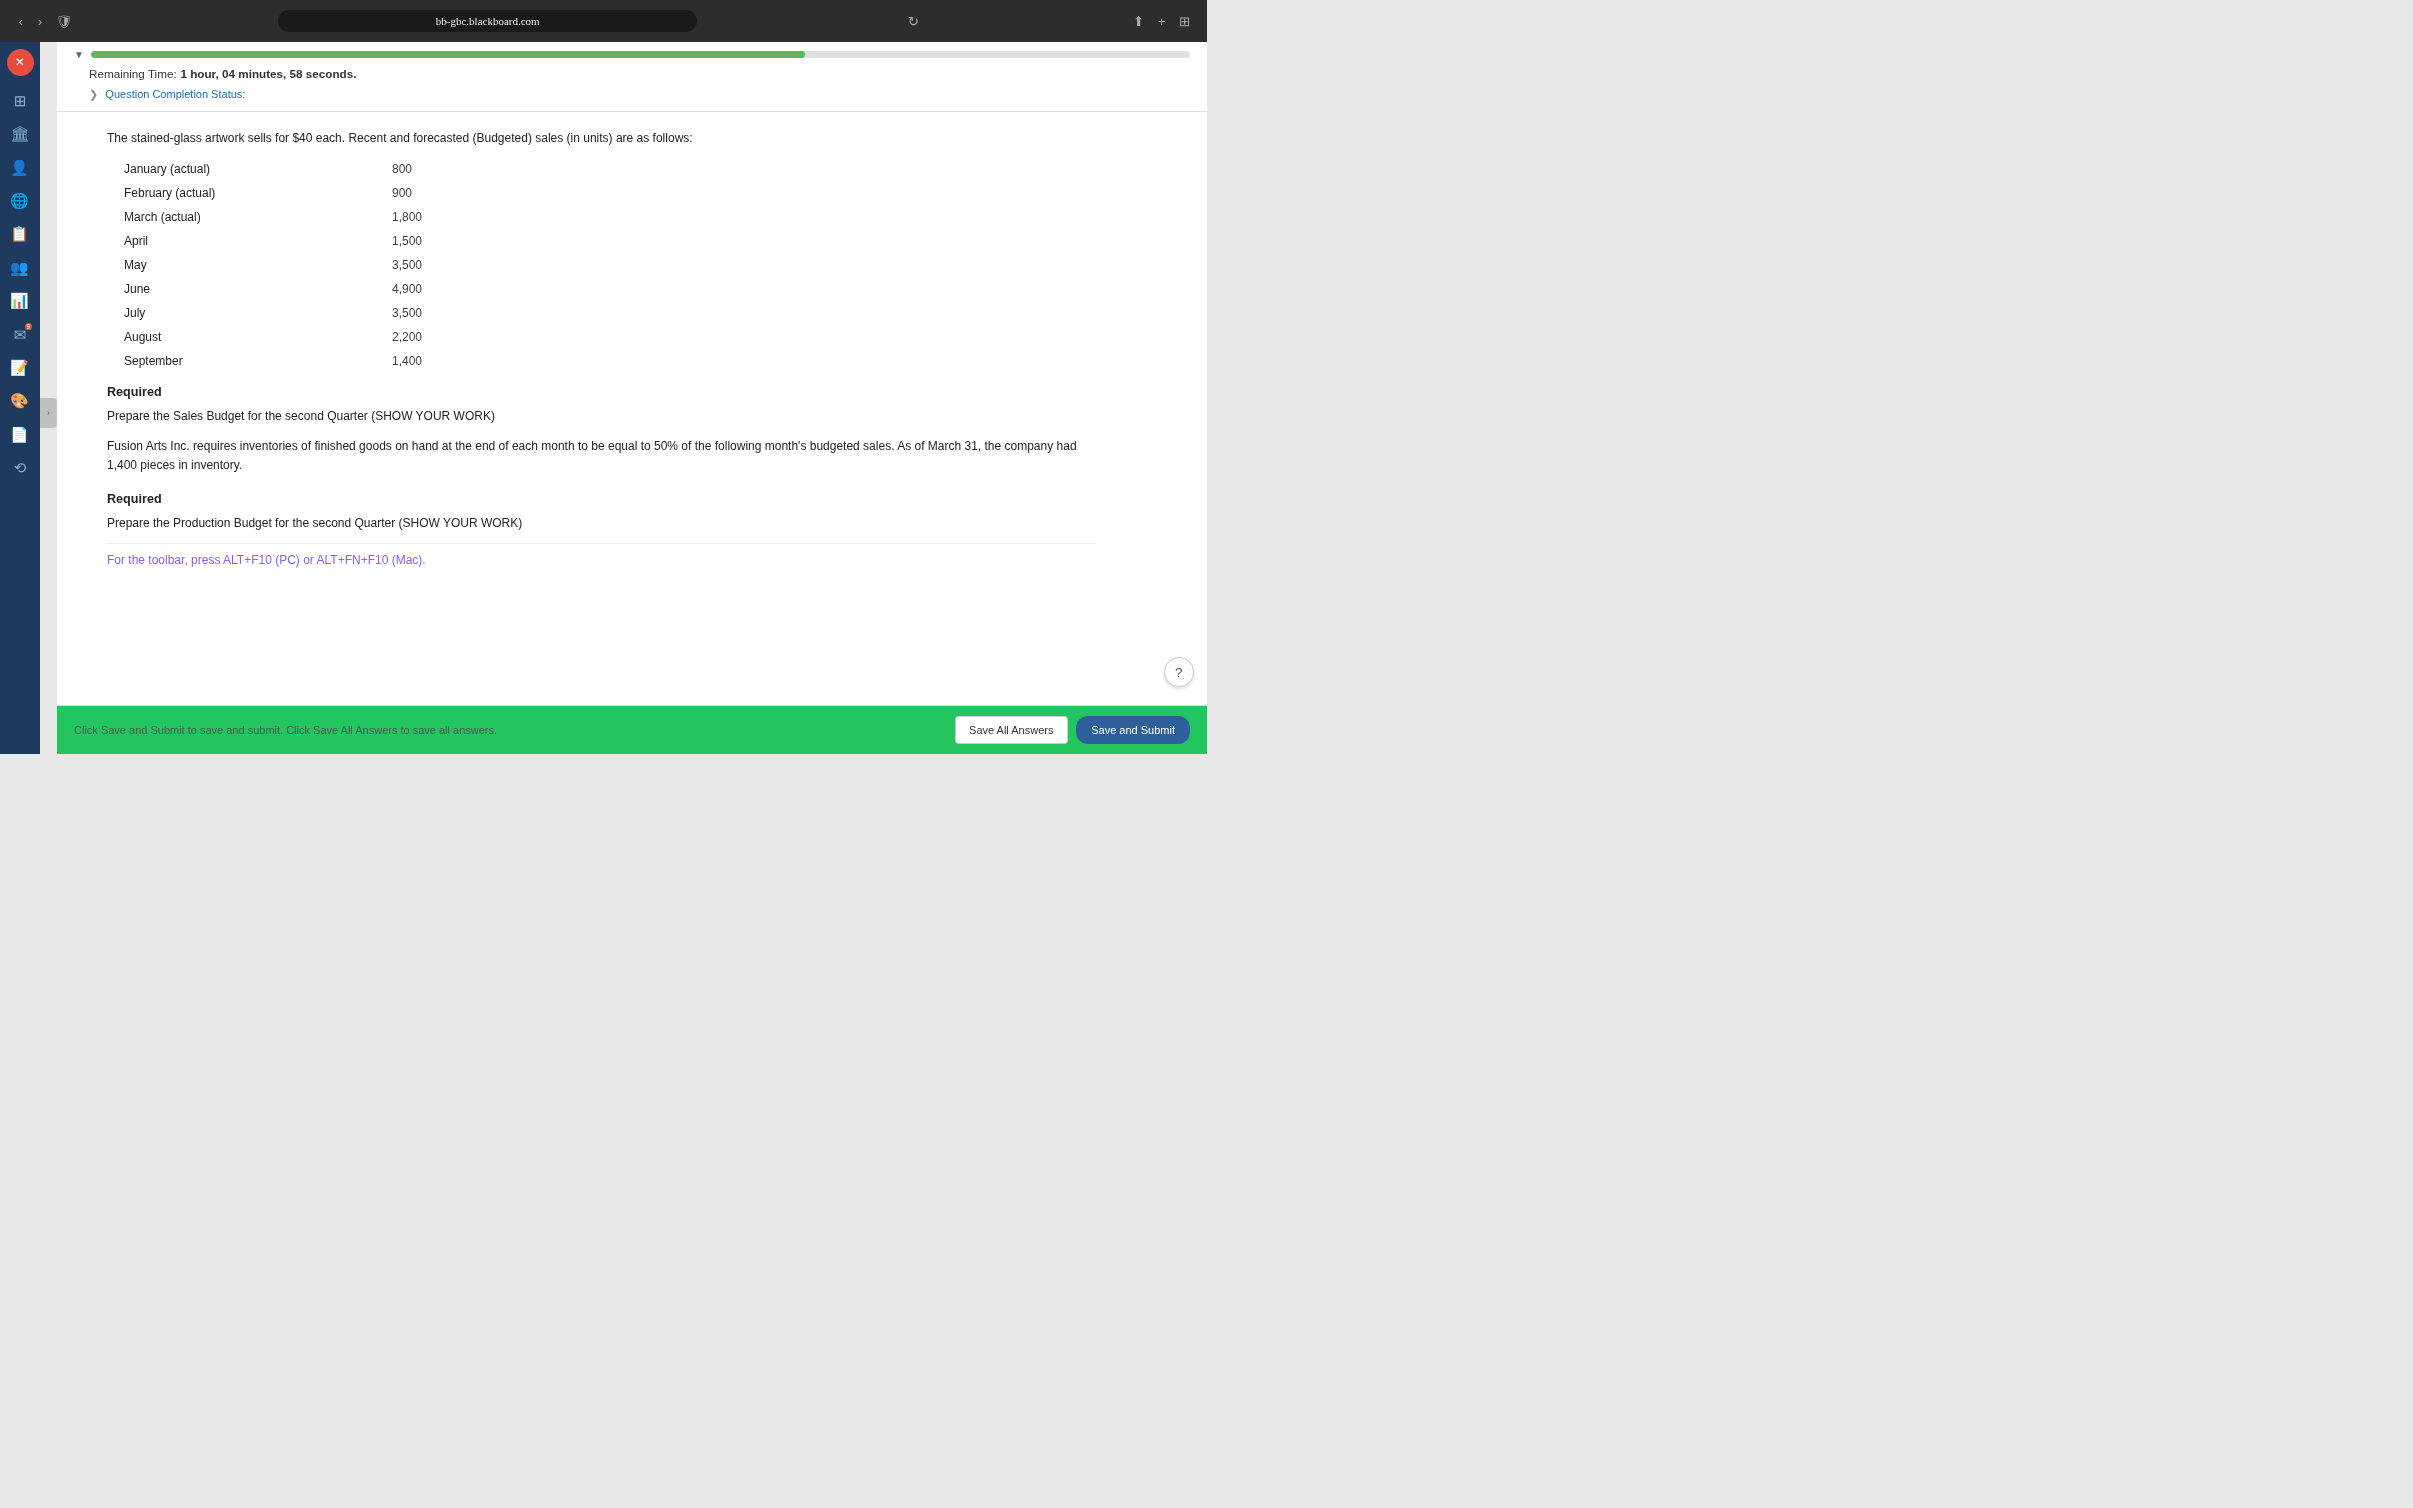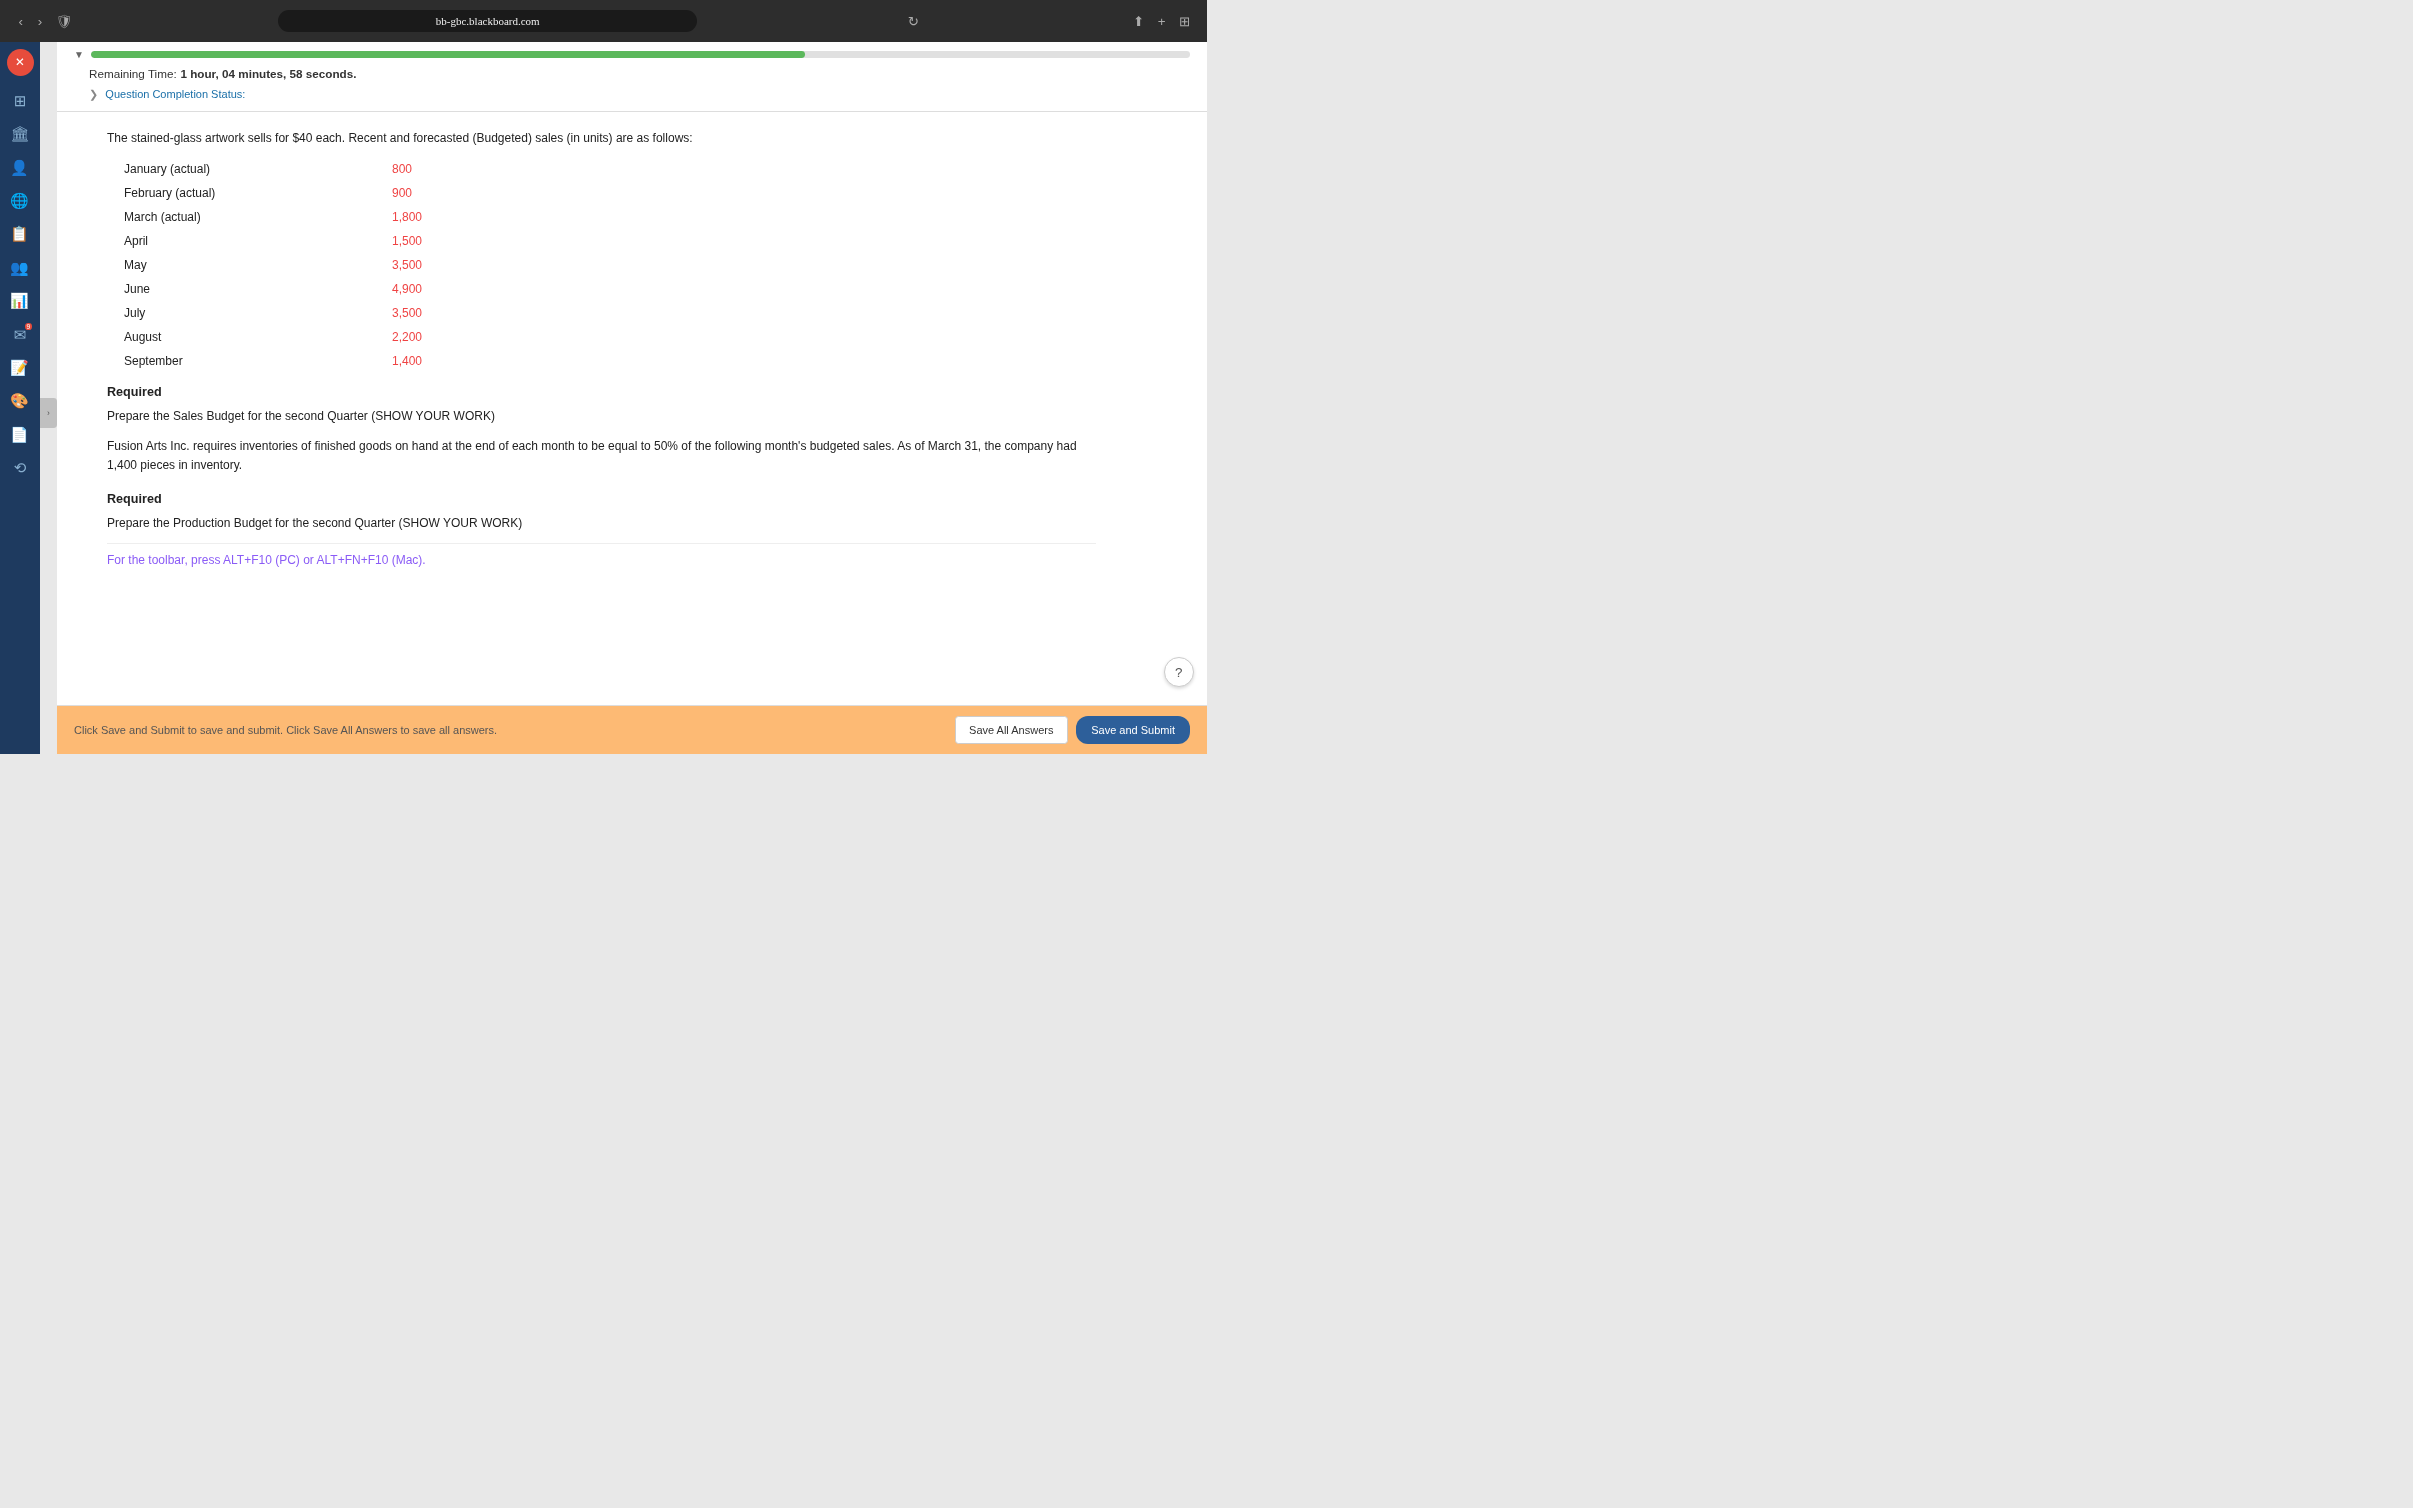--- a/index.html
+++ b/index.html
@@ -215,39 +215,39 @@
       display: flex;
       margin-bottom: 10px;
     }
     .sales-month {
       width: 268px;
       font-size: 12px;
       color: #222;
     }
     .sales-value {
       font-size: 12px;
-      color: #ef4444;
+      color: #404040;
     }
 
     .required-label {
       font-size: 12.6px;
       font-weight: bold;
       color: #222;
       margin: 17px 0 8.4px;
     }
     .instruction-text {
       font-size: 12px;
       line-height: 1.6;
       color: #222;
       margin-bottom: 10px;
     }
 
     
     .footer-bar {
-      background: #fdba74;
+      background: #22c55e;
       border-top: 0.8px solid #ddd;
       padding: 11.7px 17px;
       display: flex;
       align-items: center;
       justify-content: space-between;
       flex-shrink: 0;
       height: 49px;
     }
     .footer-hint {
       font-size: 11px;

